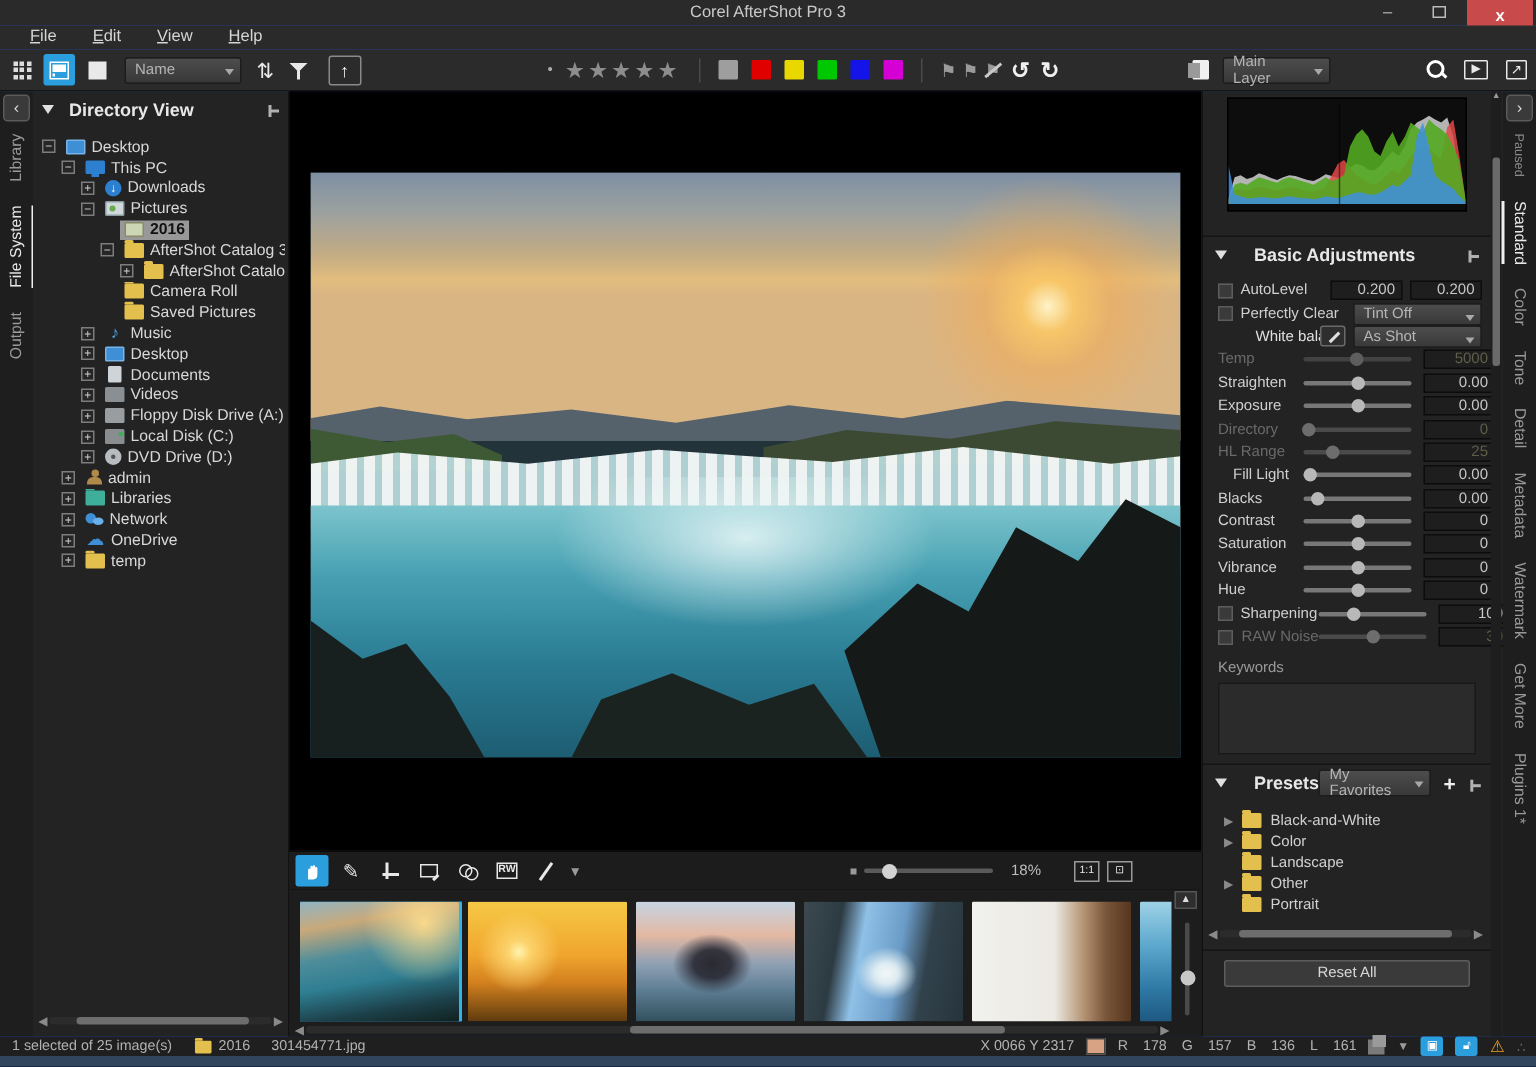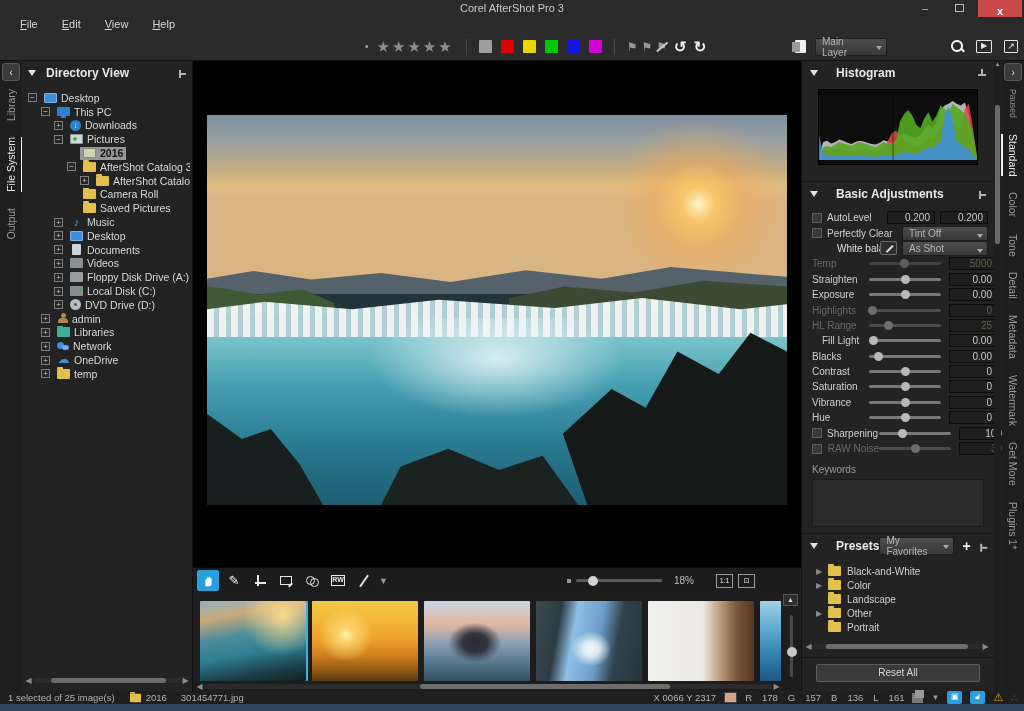--- a/index.html
+++ b/index.html
@@ -258,20 +258,35 @@
   <div class="btn-close">x</div>
 
   <div class="menubar" id="menubar">
       <div class="menu-item"><u>F</u>ile</div>
       <div class="menu-item"><u>E</u>dit</div>
       <div class="menu-item"><u>V</u>iew</div>
       <div class="menu-item"><u>H</u>elp</div>
     </div>
 
   <div class="toolbar">
+    <div class="tb-group tb-left">
+      <div class="tb-btn">
+          <span class="icon-grid"></span>
+        </div>
+      <div class="tb-btn active">
+          <span class="icon-thumbsview"></span>
+        </div>
+      <div class="tb-btn">
+          <span class="icon-single"></span>
+        </div>
+      <div class="dropdown dd-name">Name</div>
+      <div class="icon-sort">⇅</div>
+      <div class="icon-funnel"></div>
+      <div class="btn-export">↑</div>
+    </div>
     <div class="tb-group tb-center">
       <span class="rating-dot">•</span>
       <span class="star" id="stars">★★★★★</span>
       <span class="tb-sep"></span>
       <span id="colorchips" style="display:flex;gap:9px;">
           <span class="chip" style="background: rgb(158, 158, 158);"></span>
           <span class="chip" style="background: rgb(224, 0, 0);"></span>
           <span class="chip" style="background: rgb(232, 216, 0);"></span>
           <span class="chip" style="background: rgb(0, 200, 0);"></span>
           <span class="chip" style="background: rgb(20, 20, 232);"></span>
@@ -547,25 +562,20 @@
           <span class="hs-track">
               <span class="hs-thumb"></span>
             </span>
           <span class="hs-arrow">▶</span>
         </div>
       </div>
     </div>
 
     <div class="right-panel">
       <div class="section">
-        <div class="sec-header">
-          <span class="caret-down"></span>
-          <span class="sec-title">Histogram</span>
-          <span class="pin"></span>
-        </div>
         <div class="hist-box">
           <svg id="hist-svg" width="100%" height="100%" viewBox="0 0 158 74" preserveAspectRatio="none">
               <polygon points="0,70 0.0,66.2 4.1,52.1 8.1,50.8 12.2,53.4 16.2,52.1 20.3,49.5 24.3,50.8 28.4,52.7 32.4,54.0 36.5,52.1 40.5,50.8 44.6,51.4 48.6,52.7 52.7,54.0 56.7,54.6 60.8,52.7 64.8,50.2 68.9,51.4 72.9,52.7 77.0,50.8 81.0,45.7 85.1,43.1 89.1,44.4 93.2,47.0 97.2,47.6 101.3,44.4 105.3,39.3 109.4,34.8 113.4,38.0 117.5,31.6 121.5,20.1 125.6,15.6 129.6,13.7 133.7,11.1 137.7,13.7 141.8,15.6 145.8,12.4 149.9,25.2 153.9,50.8 158.0,67.4 158,70" fill="#b4b4b4" fill-opacity="1"></polygon>
               <polygon points="0,70 0.0,68.1 4.1,61.0 8.1,59.8 12.2,61.0 16.2,59.8 20.3,58.5 24.3,59.1 28.4,60.4 32.4,61.0 36.5,59.8 40.5,58.5 44.6,59.1 48.6,60.4 52.7,61.0 56.7,61.7 60.8,60.4 64.8,58.5 68.9,50.8 72.9,43.1 77.0,40.6 81.0,45.7 85.1,50.8 89.1,53.4 93.2,55.9 97.2,57.2 101.3,54.6 105.3,50.8 109.4,47.0 113.4,49.5 117.5,44.4 121.5,38.0 125.6,34.8 129.6,31.6 133.7,32.9 137.7,36.7 141.8,39.3 145.8,18.8 149.9,13.7 153.9,38.0 158.0,66.8 158,70" fill="#e04848" fill-opacity="0.85"></polygon>
               <polygon points="0,70 0.0,67.4 4.1,57.2 8.1,55.9 12.2,57.2 16.2,54.6 20.3,52.1 24.3,53.4 28.4,54.6 32.4,55.9 36.5,53.4 40.5,52.1 44.6,53.4 48.6,54.6 52.7,55.9 56.7,57.2 60.8,54.6 64.8,52.1 68.9,54.6 72.9,53.4 77.0,50.8 81.0,31.6 85.1,23.9 89.1,20.1 93.2,25.2 97.2,34.8 101.3,38.0 105.3,28.4 109.4,22.0 113.4,31.6 117.5,25.2 121.5,15.6 125.6,18.8 129.6,22.0 133.7,13.7 137.7,17.5 141.8,20.1 145.8,23.9 149.9,31.6 153.9,41.2 158.0,66.2 158,70" fill="#53a821" fill-opacity="0.9"></polygon>
               <polygon points="0,70 0.0,44.4 4.1,63.6 8.1,64.9 12.2,66.2 16.2,66.2 20.3,65.5 24.3,65.5 28.4,66.2 32.4,66.2 36.5,65.5 40.5,64.9 44.6,65.5 48.6,66.2 52.7,66.2 56.7,66.8 60.8,66.2 64.8,64.9 68.9,65.5 72.9,66.2 77.0,64.9 81.0,63.6 85.1,62.3 89.1,62.3 93.2,63.6 97.2,63.6 101.3,62.3 105.3,59.8 109.4,57.2 113.4,58.5 117.5,54.6 121.5,50.8 125.6,25.2 129.6,15.6 133.7,31.6 137.7,50.8 141.8,54.6 145.8,57.2 149.9,59.8 153.9,64.9 158.0,68.7 158,70" fill="#3f8fe0" fill-opacity="0.85"></polygon>
               <line x1="74" x2="74" y1="4" y2="70" stroke="#000" stroke-opacity=".5"></line>
             </svg>
         </div>
       </div>
@@ -611,21 +621,21 @@
             </div>
             <div class="adj-row">
               <span class="adj-label" style="padding-left: 0px;">Exposure</span>
               <span style="width: 15px;"></span>
               <span class="sl-track">
                 <span class="sl-thumb" style="left: 50%;"></span>
               </span>
               <span class="val-box">0.00</span>
             </div>
             <div class="adj-row dim">
-              <span class="adj-label" style="padding-left: 0px;">Highlights</span>
+              <span class="adj-label" style="padding-left: 0px;">Directory</span>
               <span style="width: 15px;"></span>
               <span class="sl-track">
                 <span class="sl-thumb" style="left: 4%;"></span>
               </span>
               <span class="val-box">0</span>
             </div>
             <div class="adj-row dim">
               <span class="adj-label" style="padding-left: 0px;">HL Range</span>
               <span style="width: 15px;"></span>
               <span class="sl-track">

